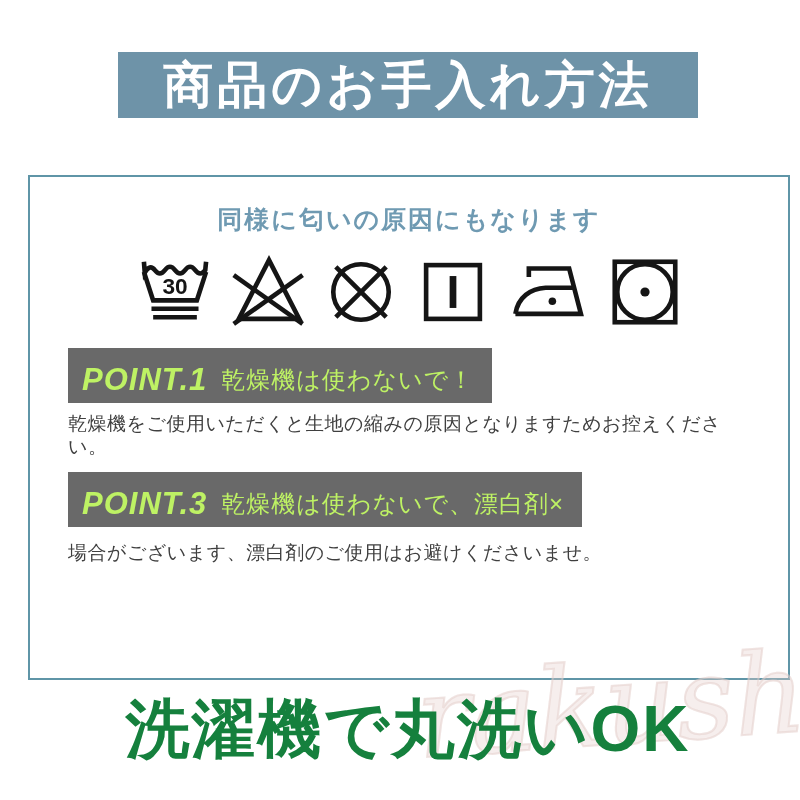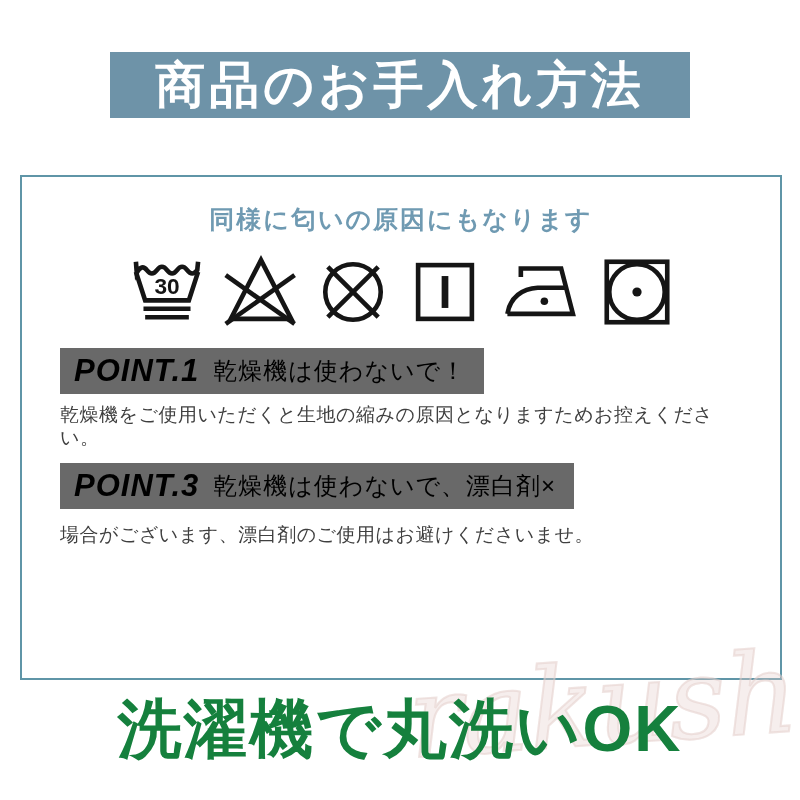--- a/index.html
+++ b/index.html
@@ -1,18 +1,18 @@
 <!DOCTYPE html>
 <html><head>
 <meta charset="utf-8">
 <style>
   * { margin:0; padding:0; box-sizing:border-box; }
   html,body { width:800px; height:800px; background:#ffffff; overflow:hidden;
               font-family:"Liberation Sans", sans-serif; }
-  .page { position:relative; width:732px; height:800px; }
+  .page { position:relative; width:732px; height:800px;margin-left:8px; }
 
   
   .header-band { position:absolute; left:110px; top:52px; width:580px; height:66px;
                  background:#6e93a8; display:flex; align-items:center; justify-content:center; }
   .header-band .title { color:#ffffff; font-size:50px; font-weight:bold; letter-spacing:4px;
                         line-height:1; white-space:nowrap; }
 
   
   .care-box { position:absolute; left:20px; top:175px; width:762px; height:505px;
               border:2px solid #5f95a7; background:#ffffff; padding:0 38px; }
@@ -21,22 +21,22 @@
 
   
   .symbols-row { margin-top:14px; display:flex; justify-content:center; align-items:center; gap:8px; }
   .symbols-row svg { display:block; }
   .sym { stroke:#151515; stroke-width:5.5; fill:none; stroke-linejoin:miter; }
   .sym-thick { stroke:#151515; stroke-width:8; fill:none; }
   .sym-fill { fill:#151515; stroke:none; }
   .sym-num { font-family:"Liberation Sans", sans-serif; font-weight:bold; font-size:27px; fill:#151515; }
 
   
-  .point-banner { display:inline-block; background:#696969; color:#000000;
-                  padding:7px 18px 8px 14px; line-height:1; white-space:nowrap; }
+  .point-banner { display:inline-block; background:#696969; color:#bef264;
+                  padding:16px 18px 8px 14px; line-height:1; white-space:nowrap; }
   .point-badge { font-style:italic; font-weight:bold; font-size:31px; letter-spacing:1px;
                  vertical-align:middle; margin-right:14px; }
   .point-heading { font-size:24px; vertical-align:middle; letter-spacing:1px; }
   .point-body { color:#3f3f3f; font-size:19px; line-height:1.22; margin-top:9px;
                 white-space:pre-line; letter-spacing:0.5px; }
   .pt1 { margin-top:14px; }
   .pt2 { margin-top:12px; }
   .pt3 { margin-top:14px; }
   .pb3 { margin-top:14px; }
 

